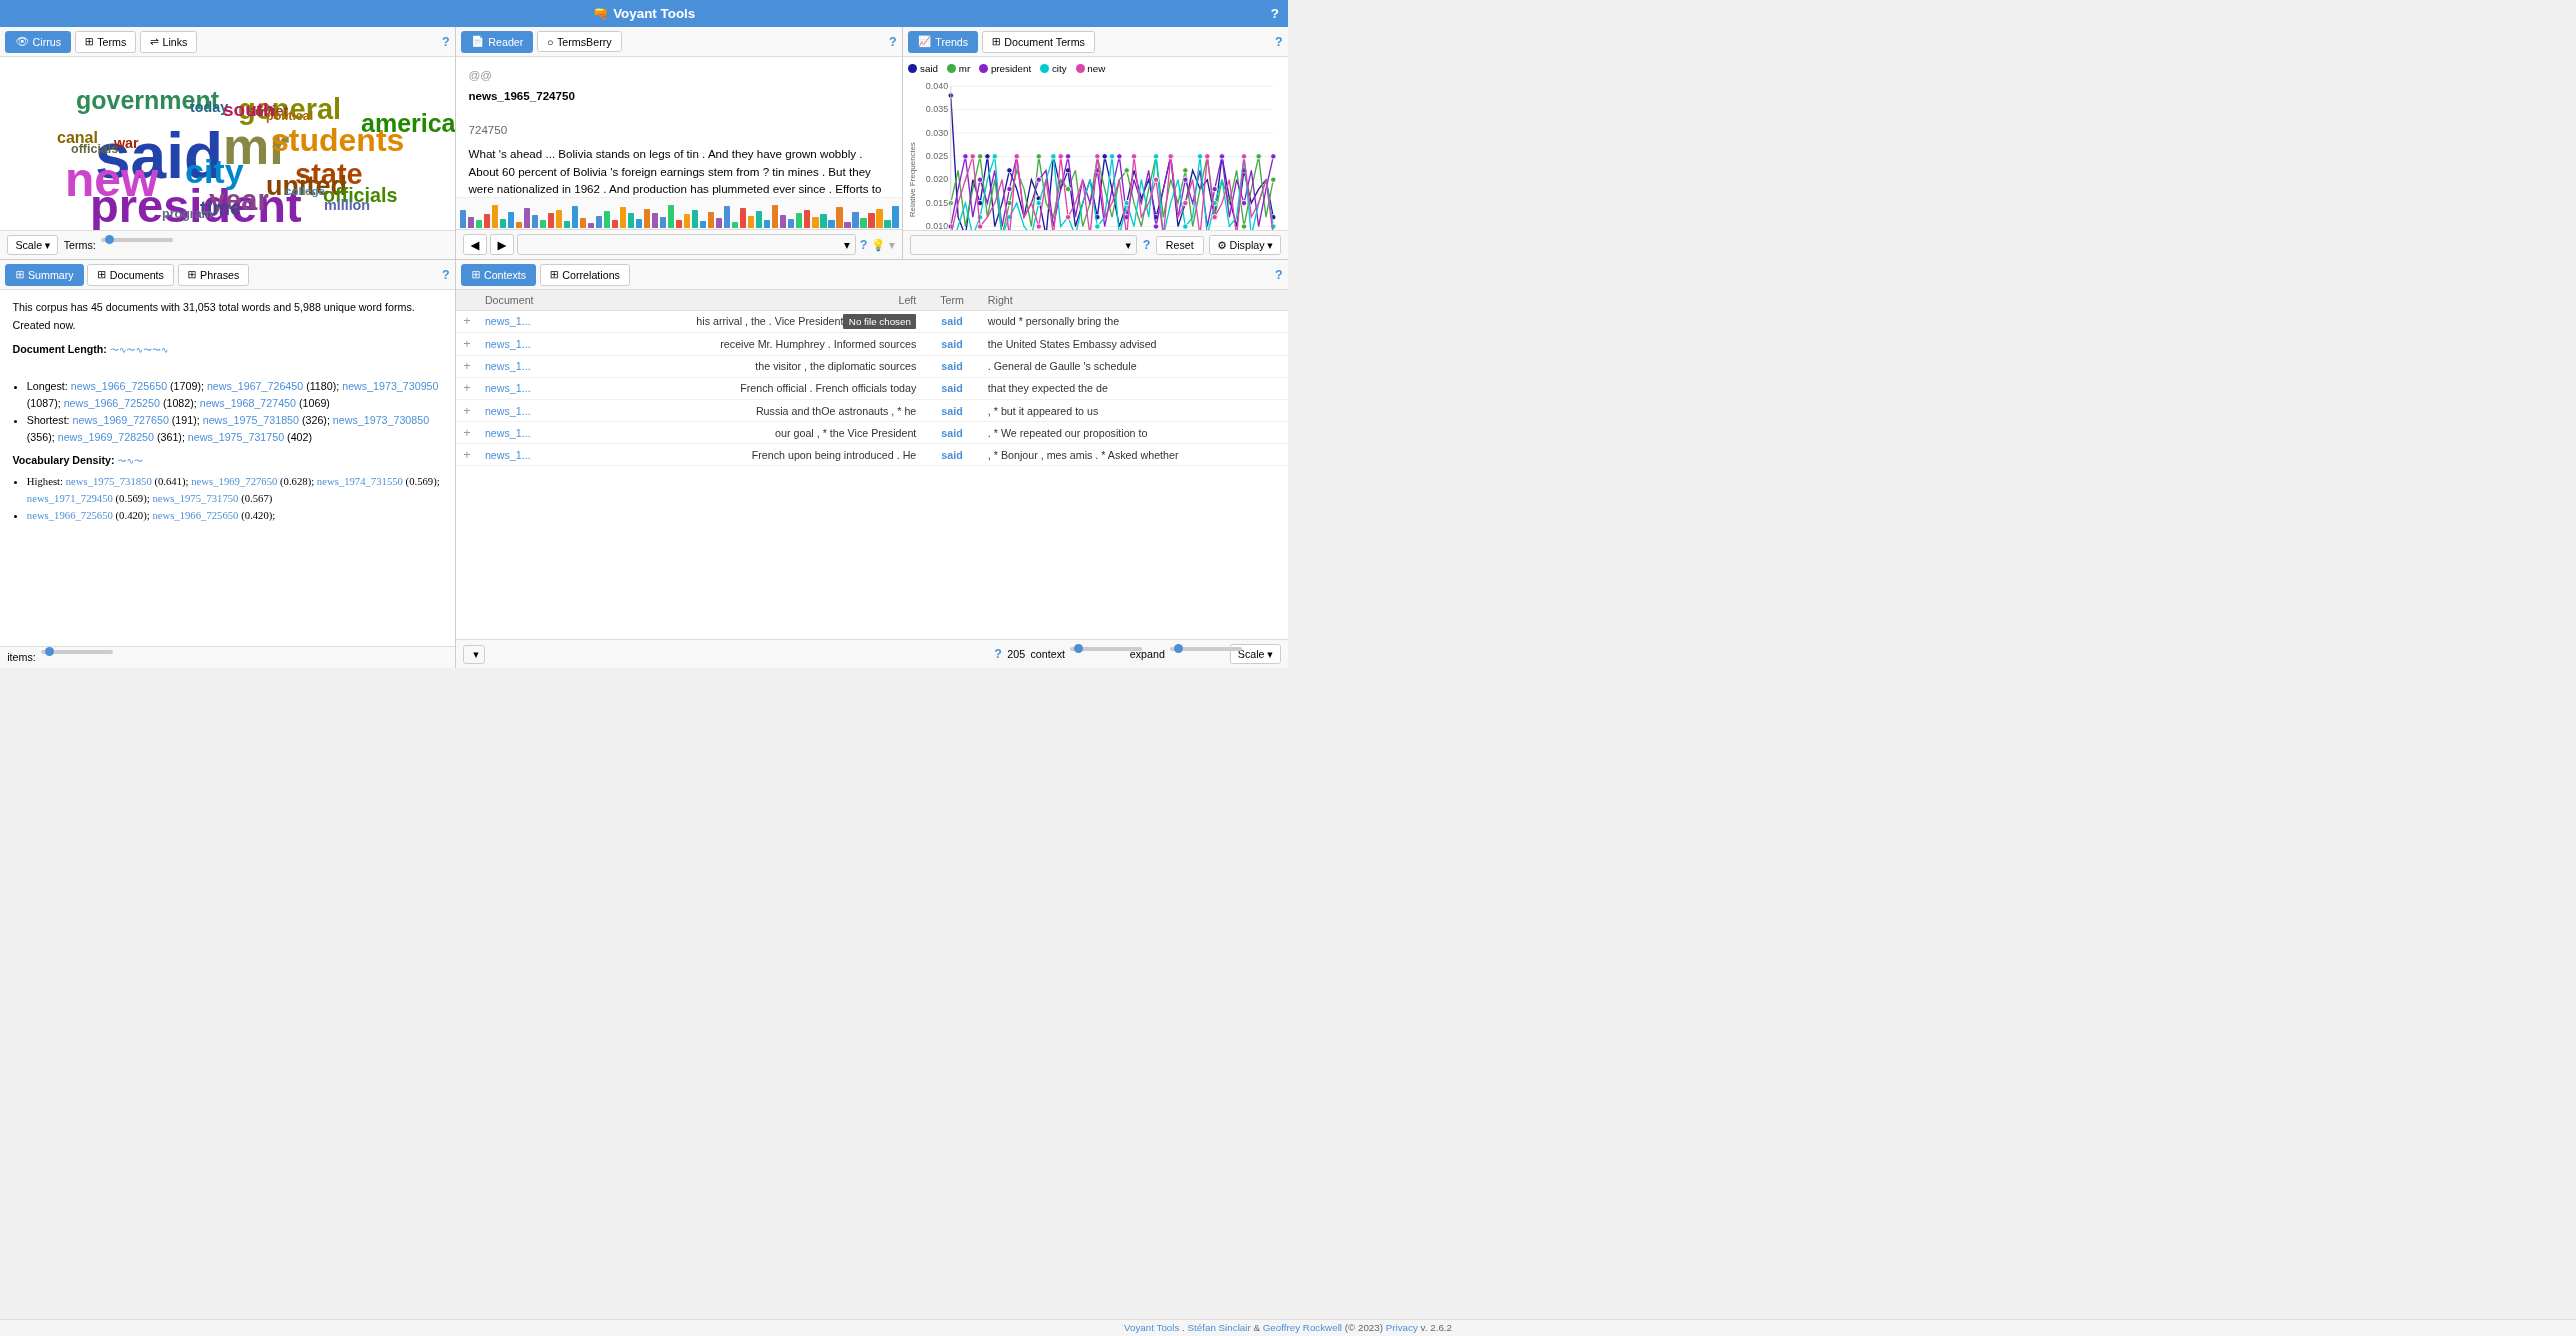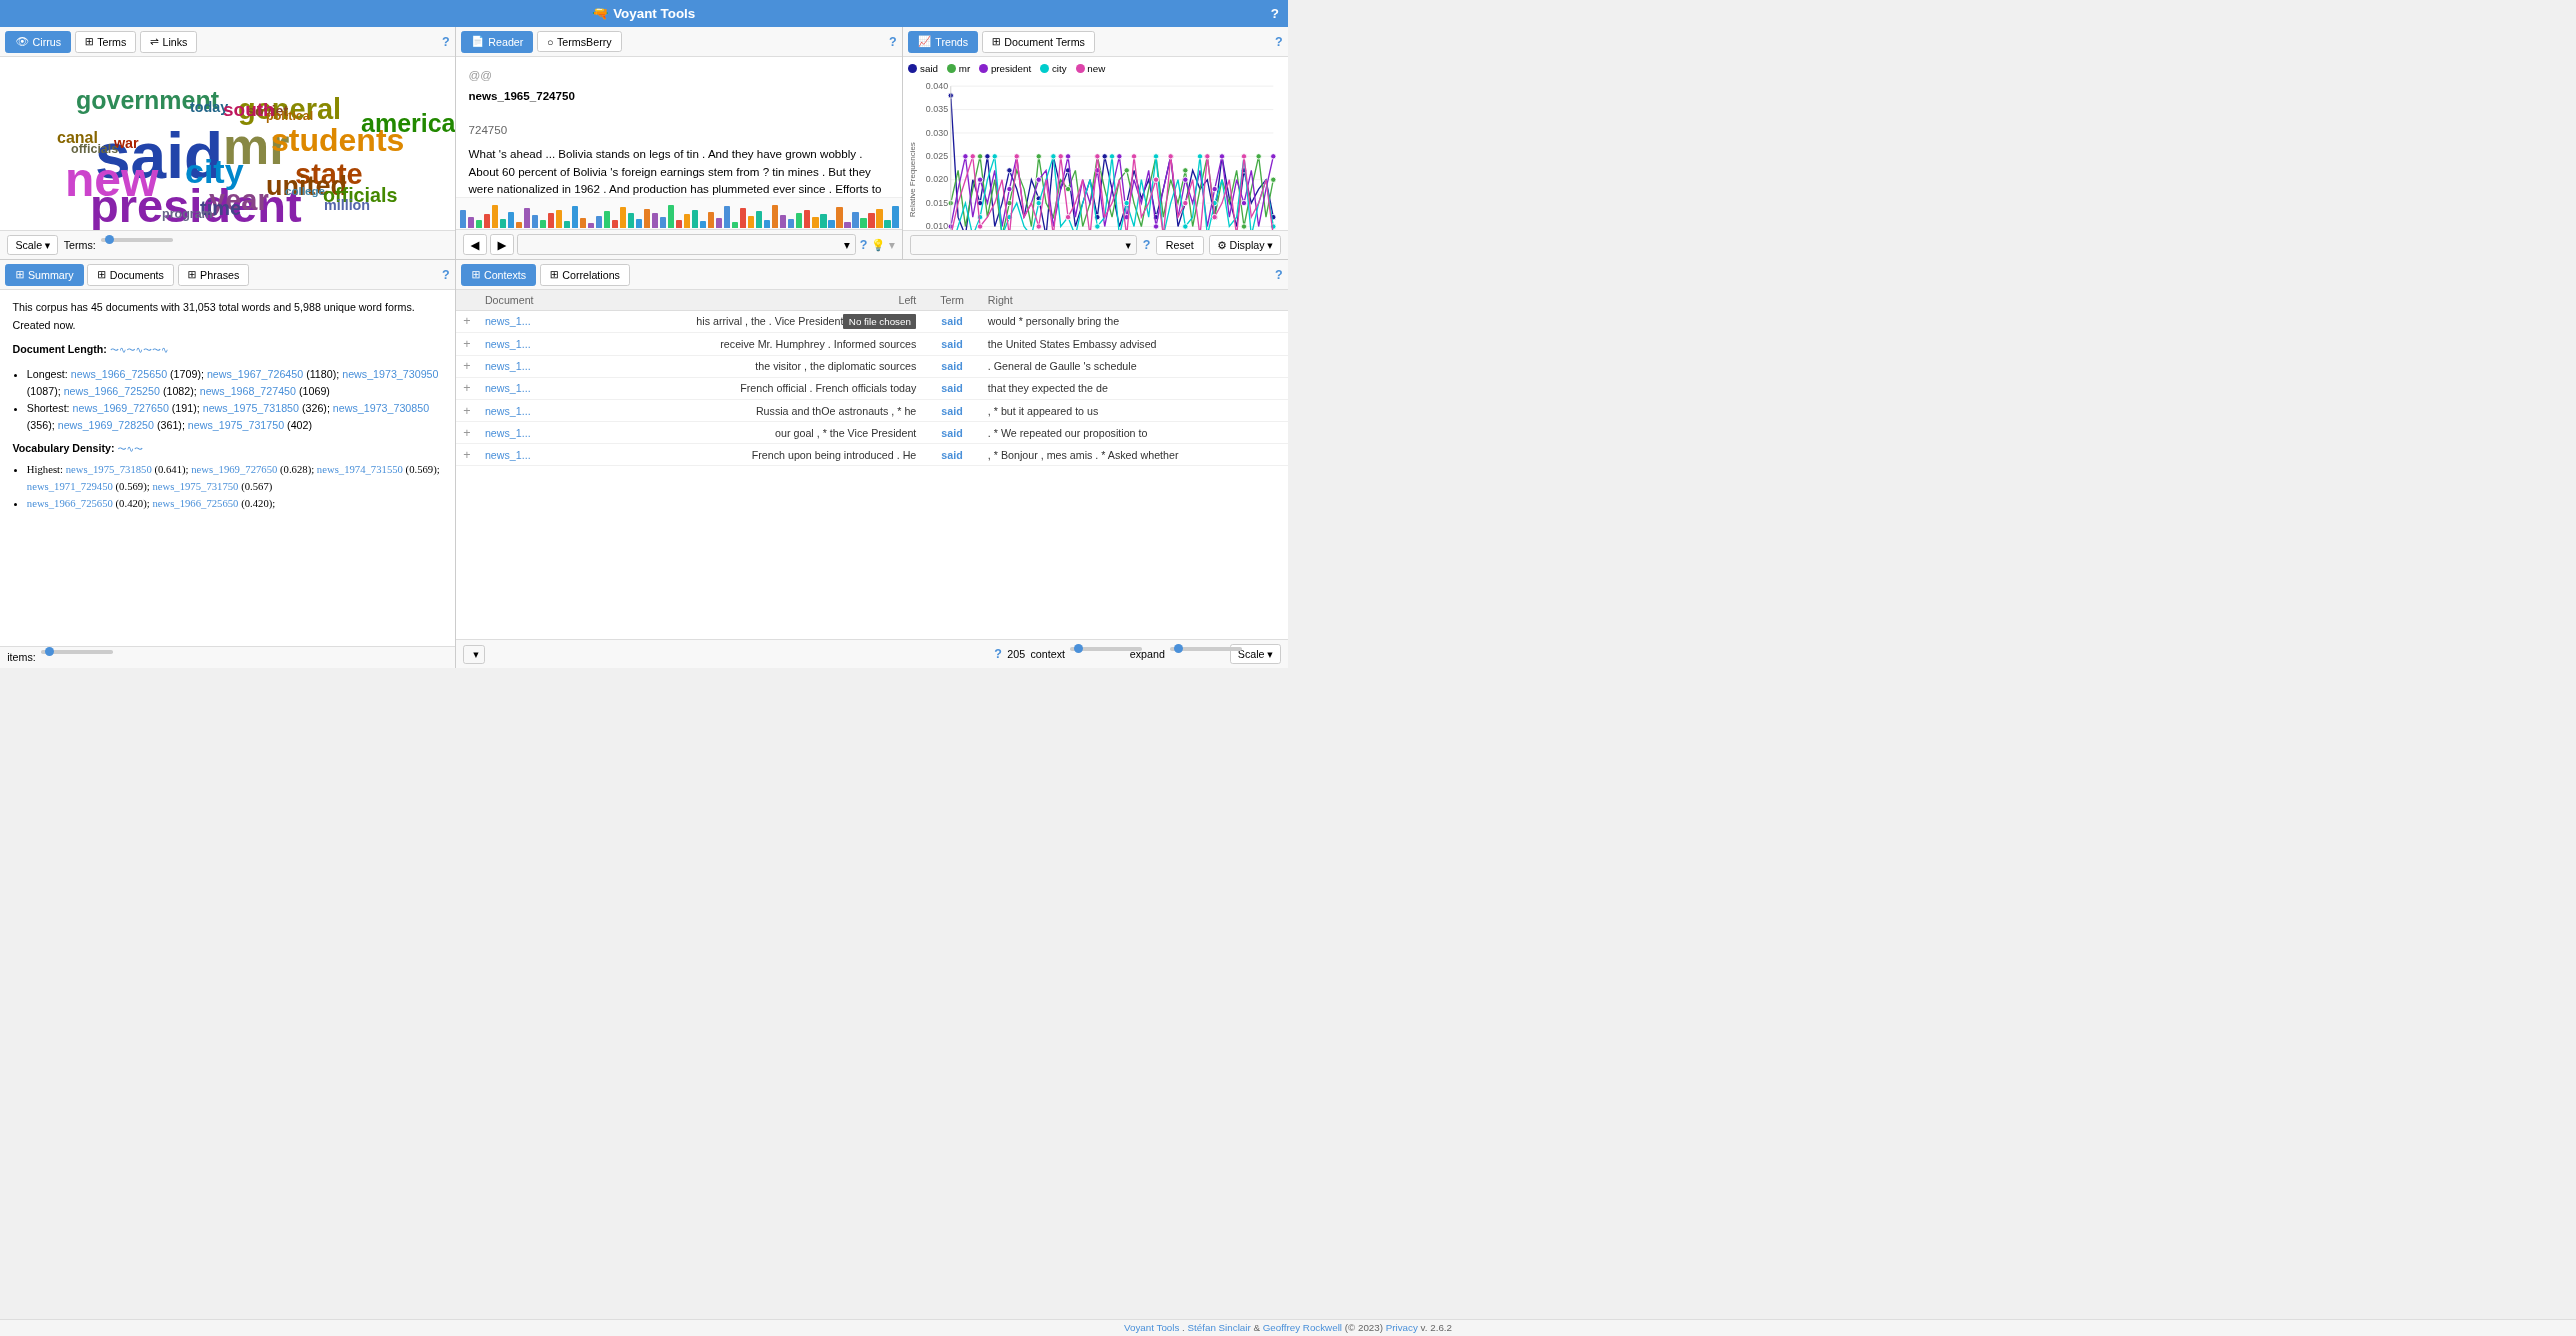--- a/index.html
+++ b/index.html
@@ -756,21 +756,21 @@
           <span>Documents</span>
         </button>
         <button class="tab-btn">
           <span>⊞</span>
           <span>Phrases</span>
         </button>
         <span class="help-icon">?</span>
       </div>
       <div class="summary-content">
         <p style="margin-bottom:7.2px;">This corpus has 45 documents with 31,053 total words and 5,988 unique word forms. Created now.</p>
-        <p style="margin-bottom:8px;">
+        <p style="margin-bottom:20px;">
           <strong>Document Length:</strong>
           <span style="color:#4a90d9; font-size:9px;">〜∿〜∿〜〜∿</span>
         </p>
         <ul style="margin-left:14.3px; margin-bottom:5.4px; list-style:disc;">
           <li>
             <span>Longest:</span>
             <a class="summary-link">news_1966_725650</a> (1709);
             <a class="summary-link">news_1967_726450</a> (1180);
             <a class="summary-link">news_1973_730950</a> (1087);
             <a class="summary-link">news_1966_725250</a> (1082);

